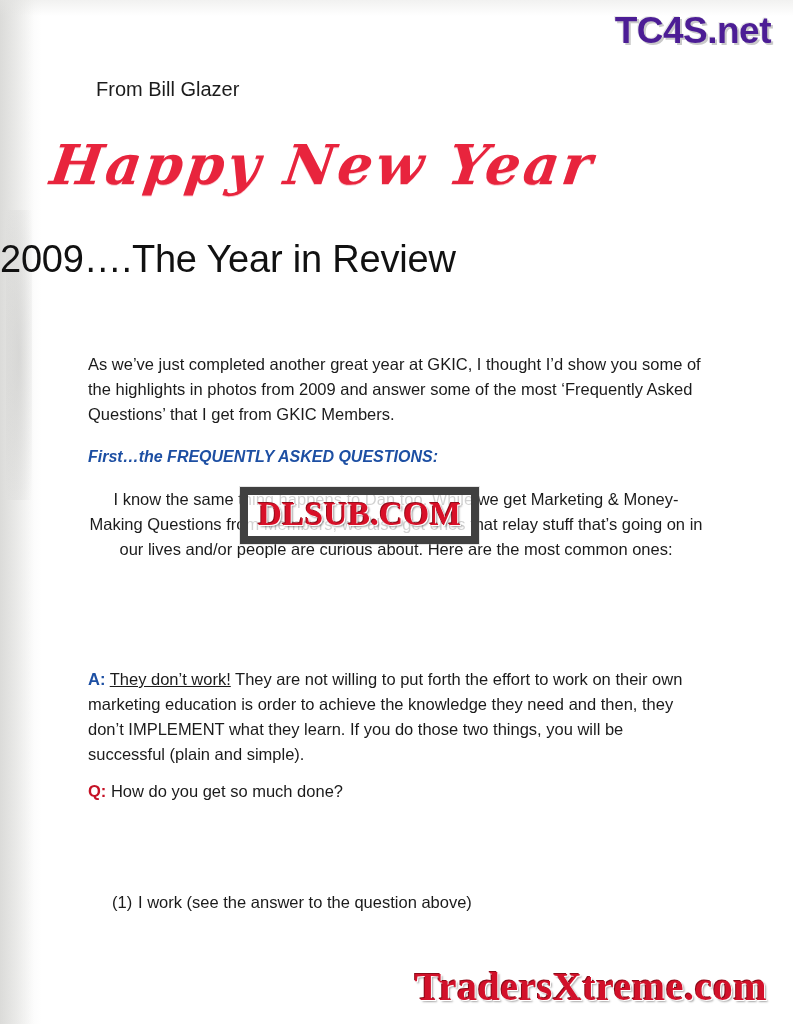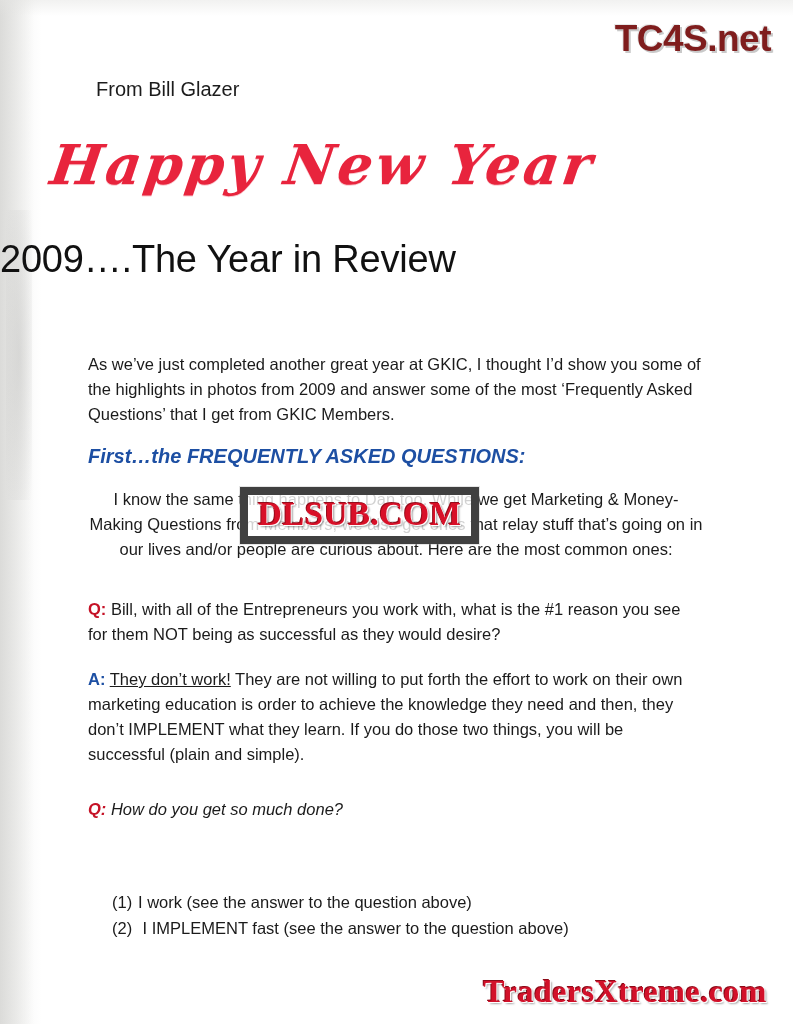--- a/index.html
+++ b/index.html
@@ -48,34 +48,33 @@
 
   
   .wm-top {
     position: absolute;
     top: 10px;
     right: 22px;
     font-family: "Liberation Sans", sans-serif;
     font-weight: bold;
     font-size: 37px;
     letter-spacing: -0.5px;
-    color: #7f1d1d;
+    color: #4c1d95;
     text-shadow:
       2px 2px 0 #c9c9c9,
       -1px -1px 0 #e8e8e8;
-    margin-top: 8px;
   }
   .wm-bottom {
     position: absolute;
     bottom: 14px;
     right: 26px;
     font-family: "Liberation Serif", serif;
     font-weight: bold;
     font-style: normal;
-    font-size: 32px;
+    font-size: 40px;
     color: #d2112a;
     text-shadow:
       1px 1px 0 #ffffff,
       2px 2px 2px rgba(0,0,0,0.35),
       -1px -1px 0 #8d0a18;
     letter-spacing: 0.5px;
   }
   .wm-center {
     position: absolute;
     top: 487px;
@@ -137,25 +136,25 @@
   .body-block {
     position: absolute;
     left: 88px;
     width: 616px;
     font-size: 16.5px;
     line-height: 25px;
     color: #1b1b1b;
     margin-top: 19px;
   }
   .p-intro   { top: 333px; }
-  .p-first   { top: 425px; color: #1d4fa3; font-weight: bold; font-style: italic; font-size: 20px; }
+  .p-first   { top: 425px; color: #1d4fa3; font-weight: bold; font-style: italic; font-size: 16px; }
   .p-know    { top: 468px; text-align: center; }
   .p-q1      { top: 578px; }
   .p-a1      { top: 648px; }
-  .p-q2      { top: 778px; font-style: italic; }
+  .p-q2      { top: 760px; }
   .p-a2      { top: 805px; }
   .p-list    { top: 870px; left: 112px; width: 590px; line-height: 26px; }
 
   .q-mark { color: #c51226; font-weight: bold; }
   .a-mark { color: #1d4fa3; font-weight: bold; }
   .ul { text-decoration: underline; }
   .list-row { display: block; }
   .list-num { display: inline-block; min-width: 26px; }
 </style>
 </head>
@@ -173,40 +172,34 @@
   <div class="title-script">Happy New Year</div>
 
   <div class="title-sub">2009….The Year in Review</div>
 
   <p class="body-block p-intro">As we’ve just completed another great year at GKIC, I thought I’d show you some of the highlights in photos from 2009 and answer some of the most ‘Frequently Asked Questions’ that I get from GKIC Members.</p>
 
   <p class="body-block p-first">First…the FREQUENTLY ASKED QUESTIONS:</p>
 
   <p class="body-block p-know">I know the same thing happens to Dan too. While we get Marketing &amp; Money-Making Questions from Members, we also get ones that relay stuff that’s going on in our lives and/or people are curious about. Here are the most common ones:</p>
 
-  <p class="body-block p-q1">
-    <span class="q-mark">Q:</span><span> Bill, with all of the Entrepreneurs you work with, what is the #1 reason you see for them NOT being as successful as they would desire?</span>
-  </p>
 
   <p class="body-block p-a1">
     <span class="a-mark">A:</span>
     <span class="ul">They don’t work!</span><span>  They are not willing to put forth the effort to work on their own marketing education is order to achieve the knowledge they need and then, they don’t IMPLEMENT what they learn. If you do those two things, you will be successful (plain and simple).</span>
   </p>
 
   <p class="body-block p-q2">
     <span class="q-mark">Q:</span><span>  How do you get so much done?</span>
   </p>
 
 
   <div class="body-block p-list">
     <span class="list-row">
       <span class="list-num">(1)</span><span>I work (see the answer to the question above)</span>
     </span>
-    <span class="list-row">
-      <span class="list-num">(2)</span><span> I IMPLEMENT fast (see the answer to the question above)</span>
-    </span>
   </div>
 
 </div>
 
 <div class="wm-top">TC4S.net</div>
 <div class="wm-center">DLSUB.COM</div>
 <div class="wm-bottom">TradersXtreme.com</div>
 
 </body></html>

